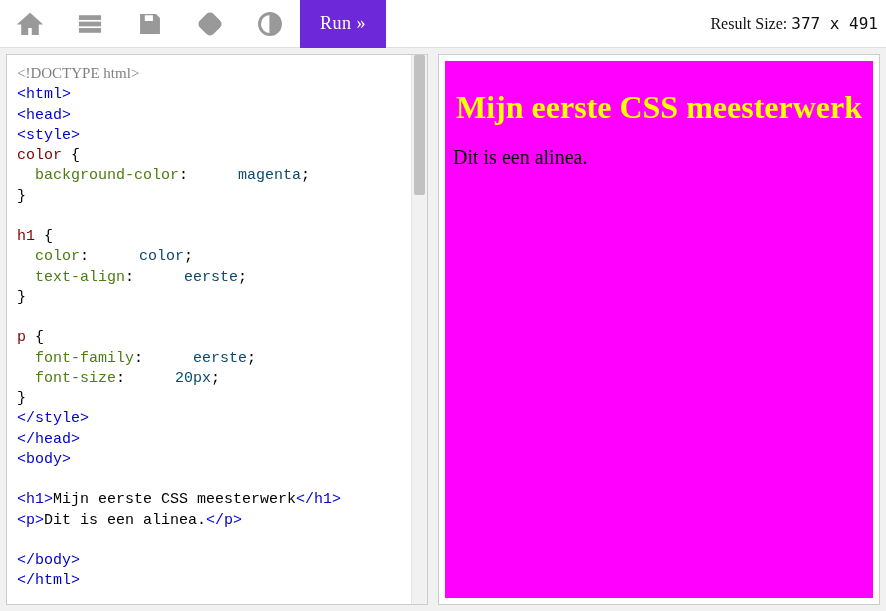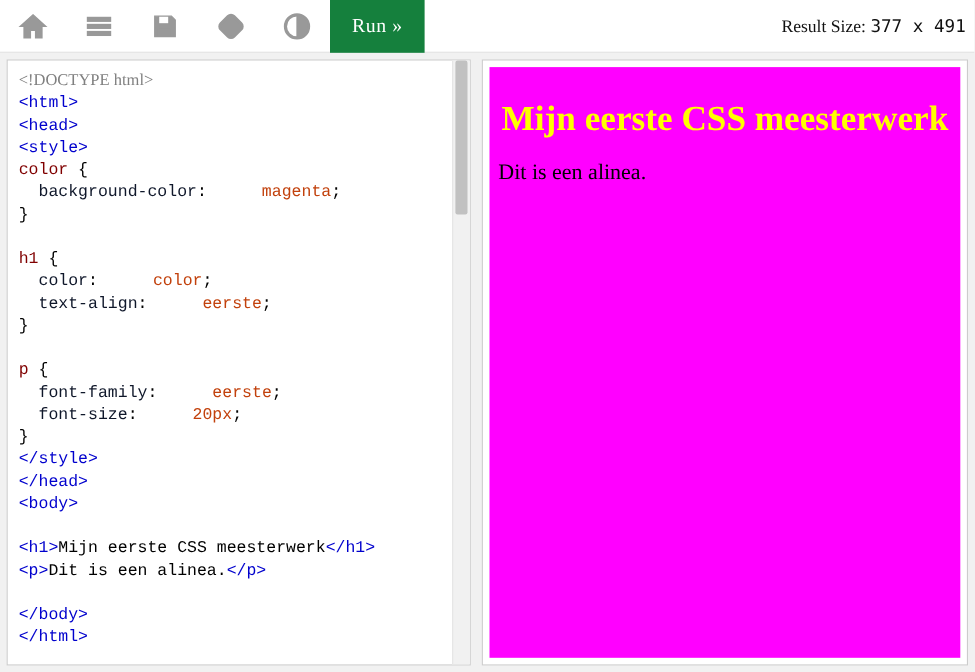--- a/index.html
+++ b/index.html
@@ -3,34 +3,34 @@
 <meta charset="utf-8">
 <style>
   * { box-sizing: border-box; }
   html, body { margin:0; padding:0; font-family: Verdana, Arial, sans-serif; background:#f1f1f1;}
   body { width:886px; height:611px; overflow:hidden; }
 
   
   .toolbar { height:48px; background:#fff; border-bottom:1px solid #e0e0e0; display:flex; align-items:center;}
   .tool-btn { width:60px; height:48px; display:flex; align-items:center; justify-content:center; cursor:pointer; color:#999;}
   .tool-btn svg { width:28px; height:28px; fill:#999; stroke:#999;}
-  .run-btn { background:#15803d; color:#fff; height:48px; padding:0 20px; display:flex; align-items:center; font-size:18px; font-weight:400; cursor:pointer; font-family:Verdana; letter-spacing:0.5px;}
+  .run-btn { background:#6d28d9; color:#fff; height:48px; padding:0 20px; display:flex; align-items:center; font-size:18px; font-weight:400; cursor:pointer; font-family:Verdana; letter-spacing:0.5px;}
   .spacer { flex:1; }
   .result-size { padding-right:8px; font-size:16px; color:#111; font-family:Verdana;}
   .result-size .nums { font-family: Consolas, monospace; margin-top: 31px; }
 
   
   .workspace { display:flex; height:563px; padding:6px; gap:10px;}
   .editor-wrap { width:422px; height:100%; background:#fff; border:1px solid #ccc; position:relative; display:flex;}
   .editor { flex:1; padding:8px 6px 8px 10px; font-family: Consolas, 'Courier New', monospace; font-size:15px; line-height:1.35; white-space:pre; overflow:auto; color:#000;}
   .editor .tag   { color:#0000cd;margin-top:11px; }
   .editor .doctype { color:#808080;font-family:Liberation Serif, serif;}
   .editor .kw    { color:#800000; }   
-  .editor .prop  { color:#0f172a; }
-  .editor .val   { color:#c2410c;padding-left:41px; }
+  .editor .prop  { color:#4d7c0f; }
+  .editor .val   { color:#0c4a6e;padding-left:41px; }
   .editor .brace { color:#000; }
   .editor .txt   { color:#000; }
   .scrollbar { width:16px; background:#f1f1f1; border-left:1px solid #e5e5e5; position:relative;}
   .scrollbar .thumb { position:absolute; top:0; left:2px; right:2px; height:140px; background:#c1c1c1; border-radius:2px;}
 
   .preview-wrap { flex:1; height:100%; background:#fff; border:1px solid #ccc; padding:6px; }
   .preview { width:100%; height:100%; background:magenta; padding:8px; overflow:hidden;}
   .preview h1 { color:yellow; text-align:center; font-family:"Times New Roman", serif; font-weight:bold; font-size:32px; margin:20px 0;}
   .preview p  { font-family:verdana; font-size:20px; color:#000; margin:16px 0;}
 </style>

